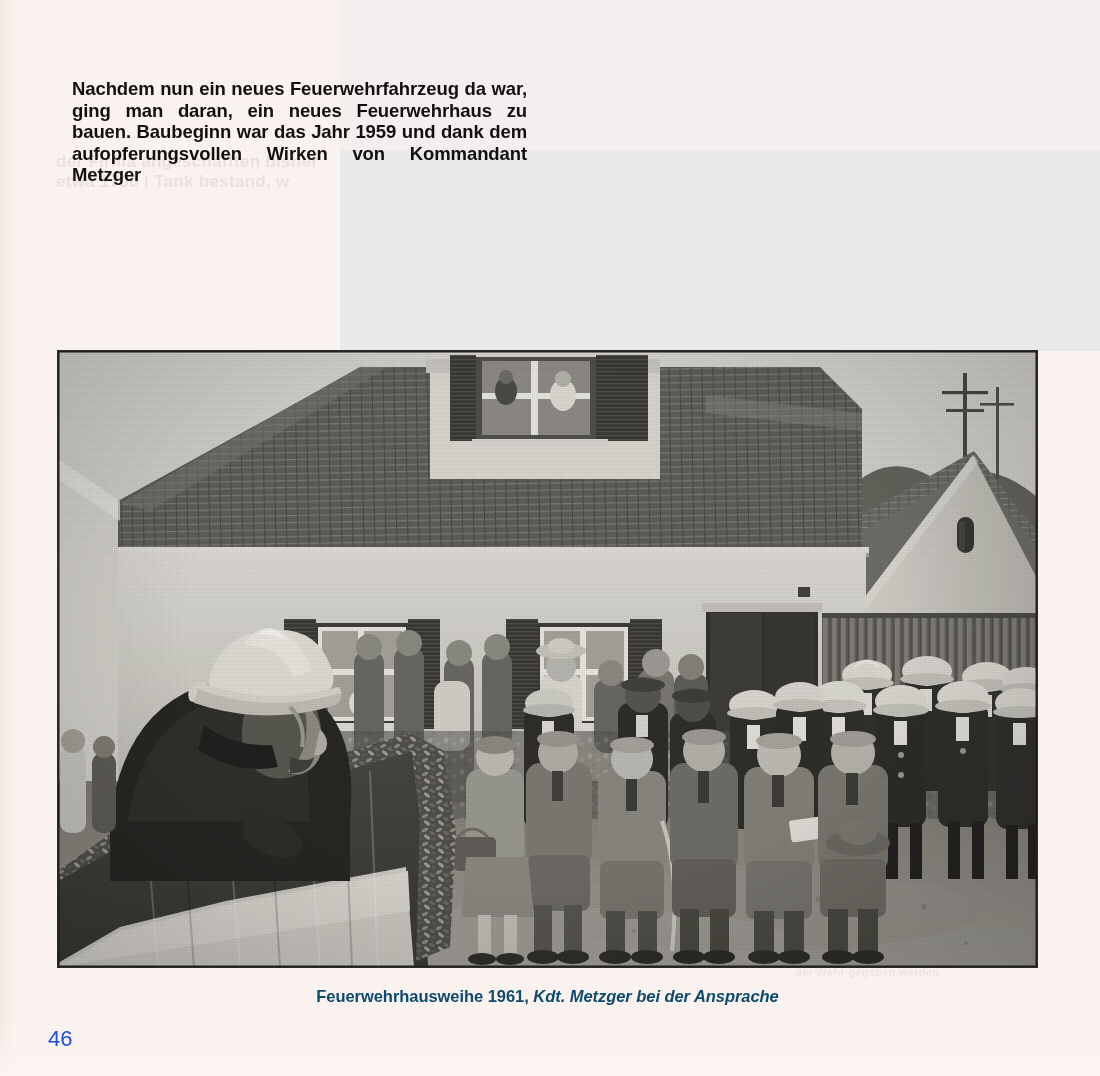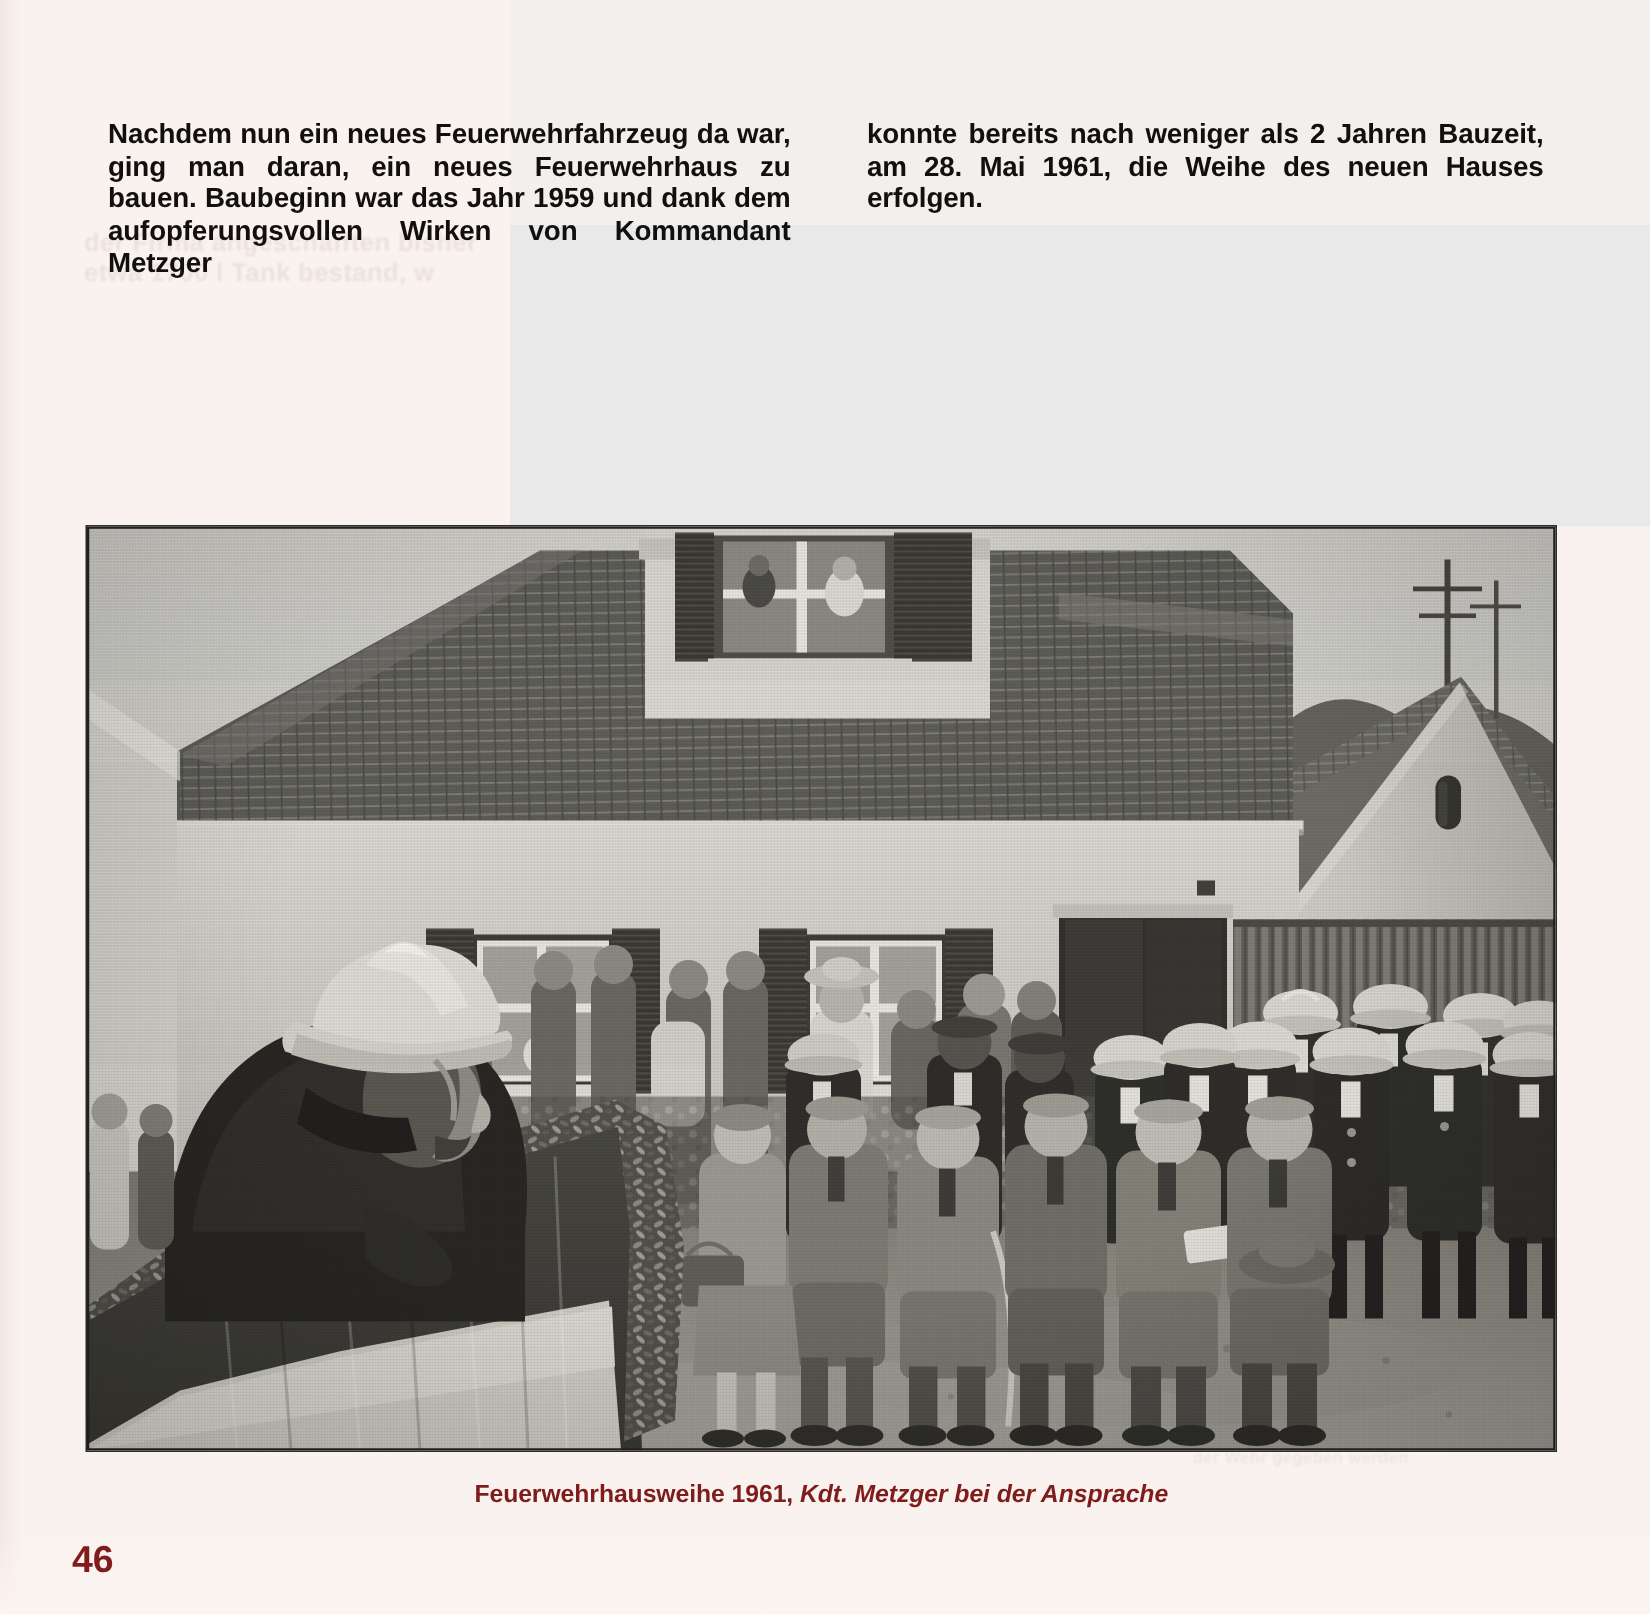--- a/index.html
+++ b/index.html
@@ -120,56 +120,53 @@
   }
 
   
   .caption {
     position: absolute;
     left: 58px;
     top: 987px;
     width: 979px;
     text-align: center;
     font-size: 16.5px;
-    color: #7f1d1d;
+    color: #0c4a6e;
     font-weight: bold;
     letter-spacing: -0.05px;
   }
   .caption .it {
     font-style: italic;
   }
 
   
   .folio {
     position: absolute;
     left: 48px;
     top: 1026px;
-    font-size: 25px;
-    font-weight: bold;
-    color: #7f1d1d;
+    font-size: 22px;
+    font-weight: normal;
+    color: #1d4ed8;
   }
 </style>
 </head>
 <body>
 
 <div class="page">
 
   <div class="tone-gray-top"></div>
   <div class="tone-gray"></div>
   <div class="tone-edge-left"></div>
   <div class="tone-bottom"></div>
 
   <div class="ghost ghost-left">der Firma angeschafften bisher etwa 1700 l Tank bestand, w</div>
   <div class="ghost ghost-right">der Wehr gegeben werden</div>
 
   <div class="col col-left">
     <p>Nachdem nun ein neues Feuerwehrfahrzeug da war, ging man daran, ein neues Feuerwehrhaus zu bauen. Baubeginn war das Jahr 1959 und dank dem aufopferungsvollen Wirken von Kommandant Metzger</p>
-  </div>
-  <div class="col col-right">
-    <p>konnte bereits nach weniger als 2 Jahren Bauzeit, am 28. Mai 1961, die Weihe des neuen Hauses erfolgen.</p>
   </div>
 
   <div class="photo-wrap">
     <svg viewBox="0 0 979 616" preserveAspectRatio="none">
       <defs>
         <linearGradient id="gSky" x1="0" y1="0" x2="0" y2="1">
           <stop offset="0" stop-color="#dddcd7"></stop>
           <stop offset="1" stop-color="#c9c8c2"></stop>
         </linearGradient>
         <linearGradient id="gWall" x1="0" y1="0" x2="0" y2="1">

